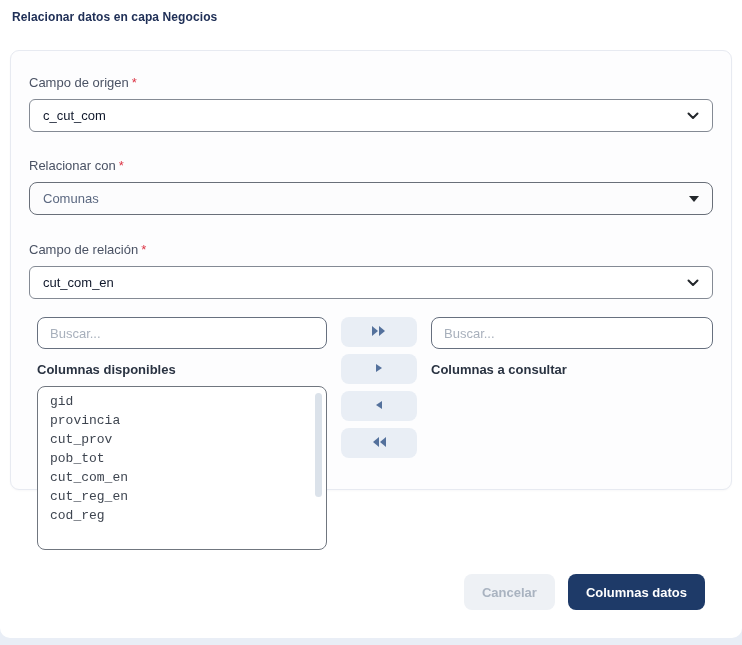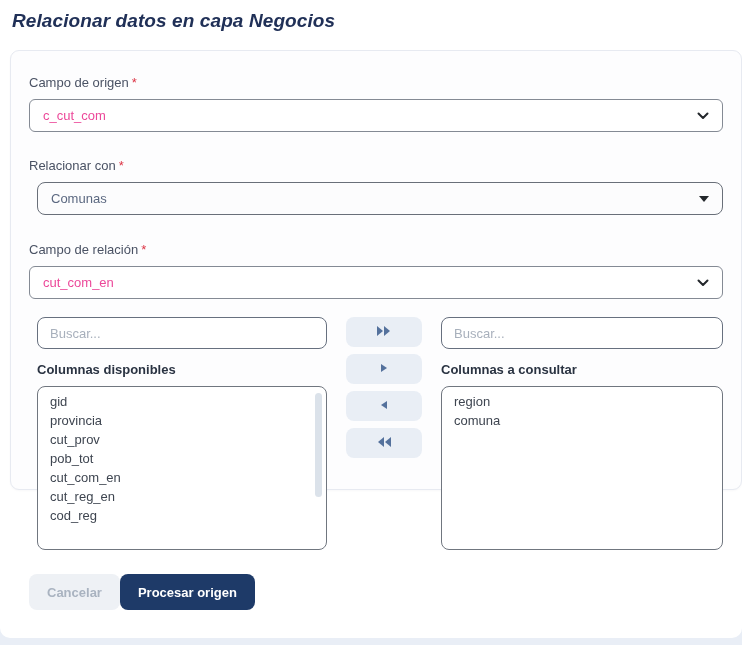--- a/index.html
+++ b/index.html
@@ -10,29 +10,28 @@
     overflow:hidden;
   }
   .panel {
     position:relative;
     width:742px; height:638px;
     background:#ffffff;
     border-radius:0 0 10px 10px;
   }
   .page-title {
     padding:10px 0 0 12px;
-    font-size:19px;
+    font-size:12px;
     font-weight:700;
     color:#203057;
     letter-spacing:.1px;
-    font-style:italic;
   }
   .card {
     position:absolute;
-    left:10px; right:0; top:50px;
+    left:10px; right:10px; top:50px;
     height:440px;
     background:#fdfdfe;
     border:1px solid #e7eaf1;
     border-radius:9px;
     box-shadow:0 1px 2px rgba(30,40,70,.03);
     padding:24px 18px 0 18px;
   }
   .field-label {
     font-size:13px;
     color:#4a5264;
@@ -42,31 +41,30 @@
   .select-box {
     height:33px;
     border:1px solid #848a94;
     border-radius:6px;
     background:#ffffff;
     display:flex;
     align-items:center;
     justify-content:space-between;
     padding:0 13px;
     font-size:13px;
-    color:#ec4899;
+    color:#0f172a;
     cursor:pointer;
     margin-bottom:27px;
   }
   .select-box.native-caret { margin-bottom:26px; }
   .select-box.dark {
     border:1px solid #696f79;
     border-radius:8px;
     background:#fcfcfd;
     color:#5b6880;
-    margin-left:8px;
   }
   .chevron-svg { flex:0 0 auto; }
   .caret-down {
     width:0; height:0;
     border-left:5px solid transparent;
     border-right:5px solid transparent;
     border-top:6px solid #23272b;
   }
   .dual {
     display:grid;
@@ -95,20 +93,21 @@
   }
   .list-box {
     position:relative;
     margin-top:9px;
     height:164px;
     border:1px solid #70767f;
     border-radius:8px;
     background:#fff;
     overflow:hidden;
     padding:5px 0 0 12px;
+    font-family:Liberation Mono, monospace;
   }
   .list-item {
     font-size:13px;
     line-height:19px;
     color:#3e4550;
     cursor:pointer;
   }
   .scroll-thumb {
     position:absolute;
     top:6px; right:4px;
@@ -127,20 +126,22 @@
     border:none;
     border-radius:8px;
     background:#e9eef5;
     display:flex;
     align-items:center;
     justify-content:center;
     cursor:pointer;
   }
   .footer {
     display:flex;
+    justify-content:flex-end;
+    gap:13px;
     margin-top:24px;
     padding-right:8px;
   }
   .btn {
     height:36px;
     border:none;
     border-radius:8px;
     font-size:13px;
     font-weight:700;
     padding:0 18px;
@@ -236,27 +237,23 @@
                 <path d="M16 2 L10 7 L16 12 Z" fill="#54719c"></path>
                 <path d="M9 2 L3 7 L9 12 Z" fill="#54719c"></path>
               </svg>
           </span>
         </button>
       </div>
 
       <div>
         <input class="search-input" type="text" placeholder="Buscar..." style="">
         <div class="col-label">Columnas a consultar</div>
-        <div class="list-box">
-            <div class="list-item">region</div>
-            <div class="list-item">comuna</div>
-          </div>
       </div>
 
     </div>
 
     <div class="footer">
       <button class="btn btn-cancel">Cancelar</button>
-      <button class="btn btn-submit">Procesar origen</button>
+      <button class="btn btn-submit">Columnas datos</button>
     </div>
 
   </div>
 </div>
 
 </body></html>

